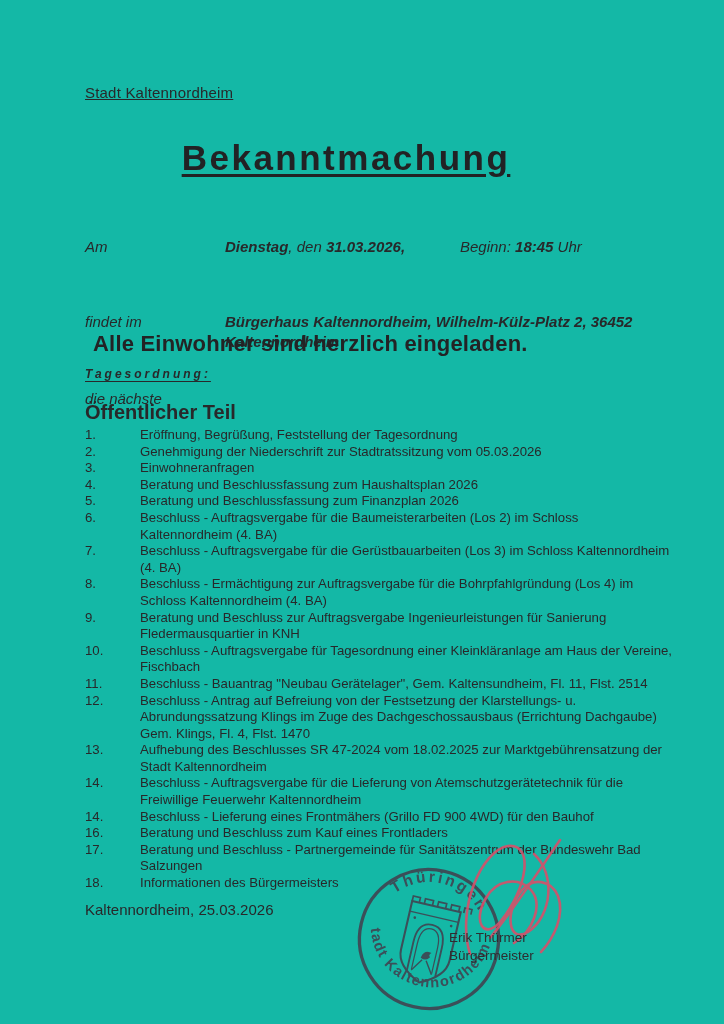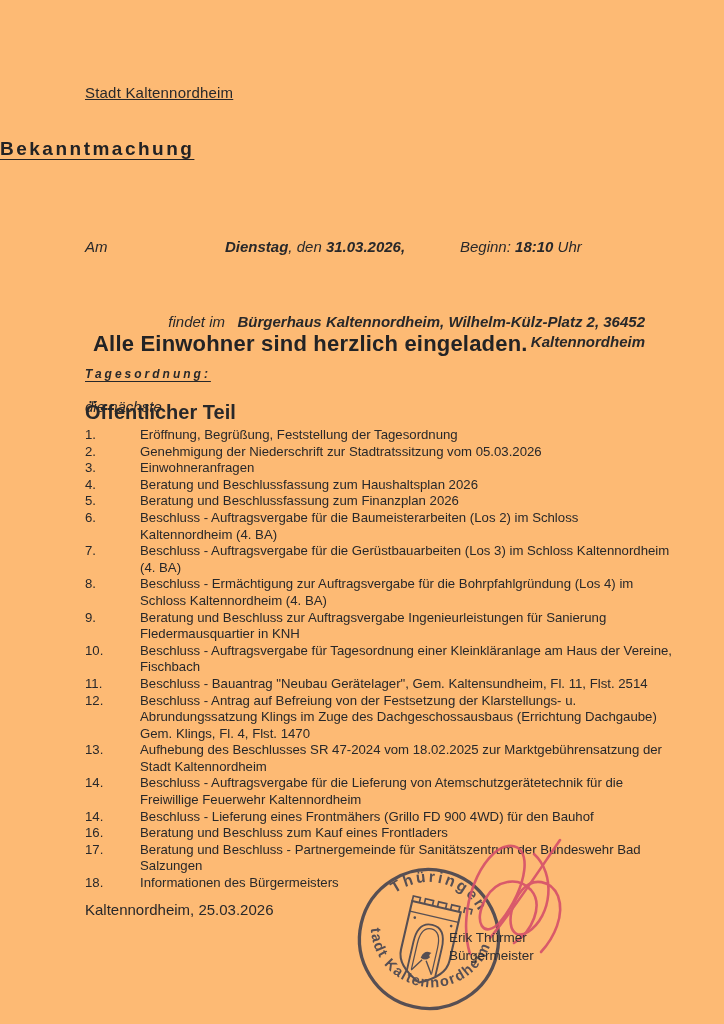--- a/index.html
+++ b/index.html
@@ -1,48 +1,49 @@
 <!DOCTYPE html>
 <html lang="de"><head>
 <meta charset="utf-8">
 <style>
   html,body{margin:0;padding:0;background:#e8e8e8;}
   .page{
     position:relative;
     width:724px;height:1024px;
     margin:0 auto;
-    background:#fdba74;
+    background:#14b8a6;
     font-family:"Liberation Sans", sans-serif;
     color:#28282a;
     overflow:hidden;
   }
   
   .muni{
     position:absolute;left:85px;top:84px;
     font-size:15px;
     text-decoration:underline;
     letter-spacing:0.2px;
   }
   .title{
     position:absolute;left:0;top:138px;width:692px;
-    font-size:19px;font-weight:bold;
+    text-align:center;
+    font-size:35px;font-weight:bold;
     letter-spacing:2.5px;
     text-decoration:underline;
     text-underline-offset:4px;
     color:#222224;
   }
   
   .info{
     position:absolute;left:85px;top:203px;right:52px;
     font-size:15px;font-style:italic;
     white-space:pre-wrap;
   }
   .info-row{display:grid;grid-template-columns:140px 1fr;line-height:20px;}
   .info-row.first{grid-template-columns:140px 235px 1fr;margin-bottom:21px;}
-  .info-row.mid{margin-bottom:11px;text-align:right;}
+  .info-row.mid{margin-bottom:3px;}
   .info-row .val{max-width:420px;}
   .b{font-weight:bold;}
   .statt{font-style:italic;font-weight:normal;}
   
   .invitation{
     position:absolute;left:93px;top:331px;
     font-size:22px;font-weight:bold;color:#232325;
     letter-spacing:0.2px;
   }
   .agenda-heading{
@@ -90,21 +91,21 @@
 <div class="page">
 
   <div class="muni">Stadt Kaltennordheim</div>
 
   <div class="title">Bekanntmachung</div>
 
   <div class="info">
     <div class="info-row first">
       <span>Am</span>
       <span><span class="b">Dienstag</span><span>, den </span><span class="b">31.03.2026,</span></span>
-      <span><span>Beginn: </span><span class="b">18:10</span><span> Uhr</span></span>
+      <span><span>Beginn: </span><span class="b">18:45</span><span> Uhr</span></span>
     </div>
     <div class="info-row mid">
       <span>findet im</span>
       <span class="val b">Bürgerhaus Kaltennordheim, Wilhelm-Külz-Platz 2, 36452 Kaltennordheim</span>
     </div>
     <div class="info-row">
       <span>die nächste</span>
     </div>
   </div>
 

